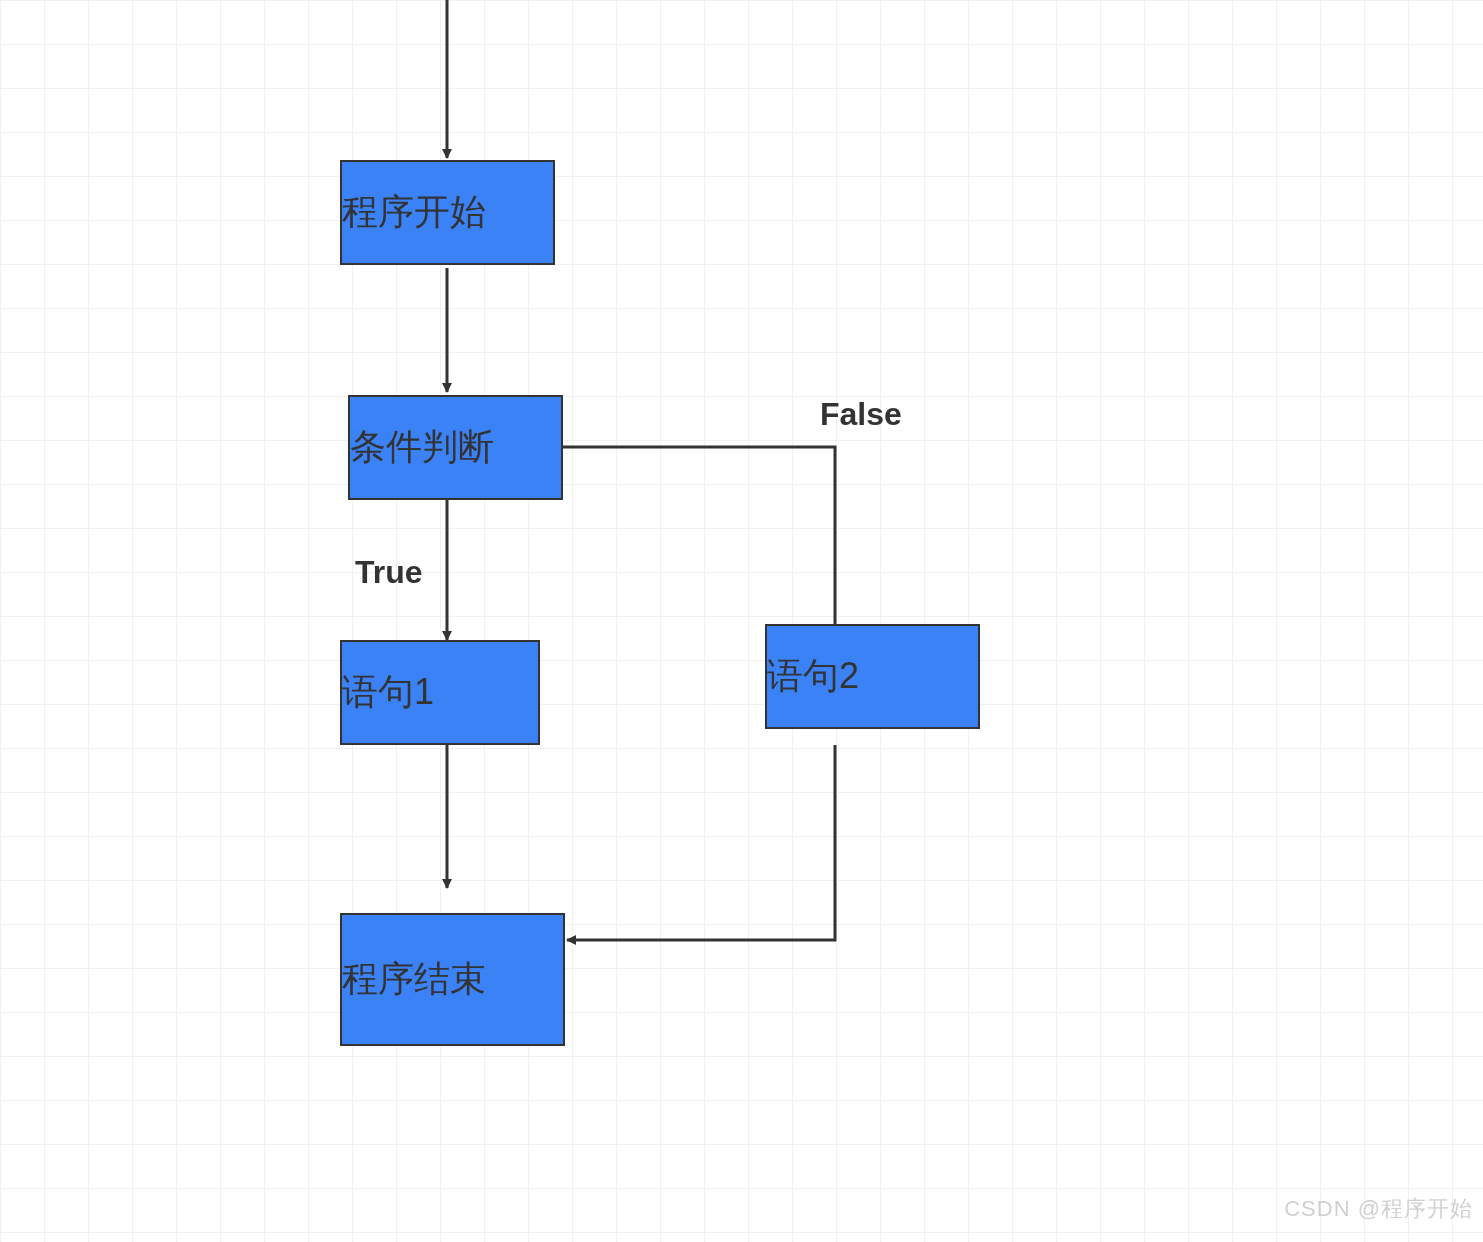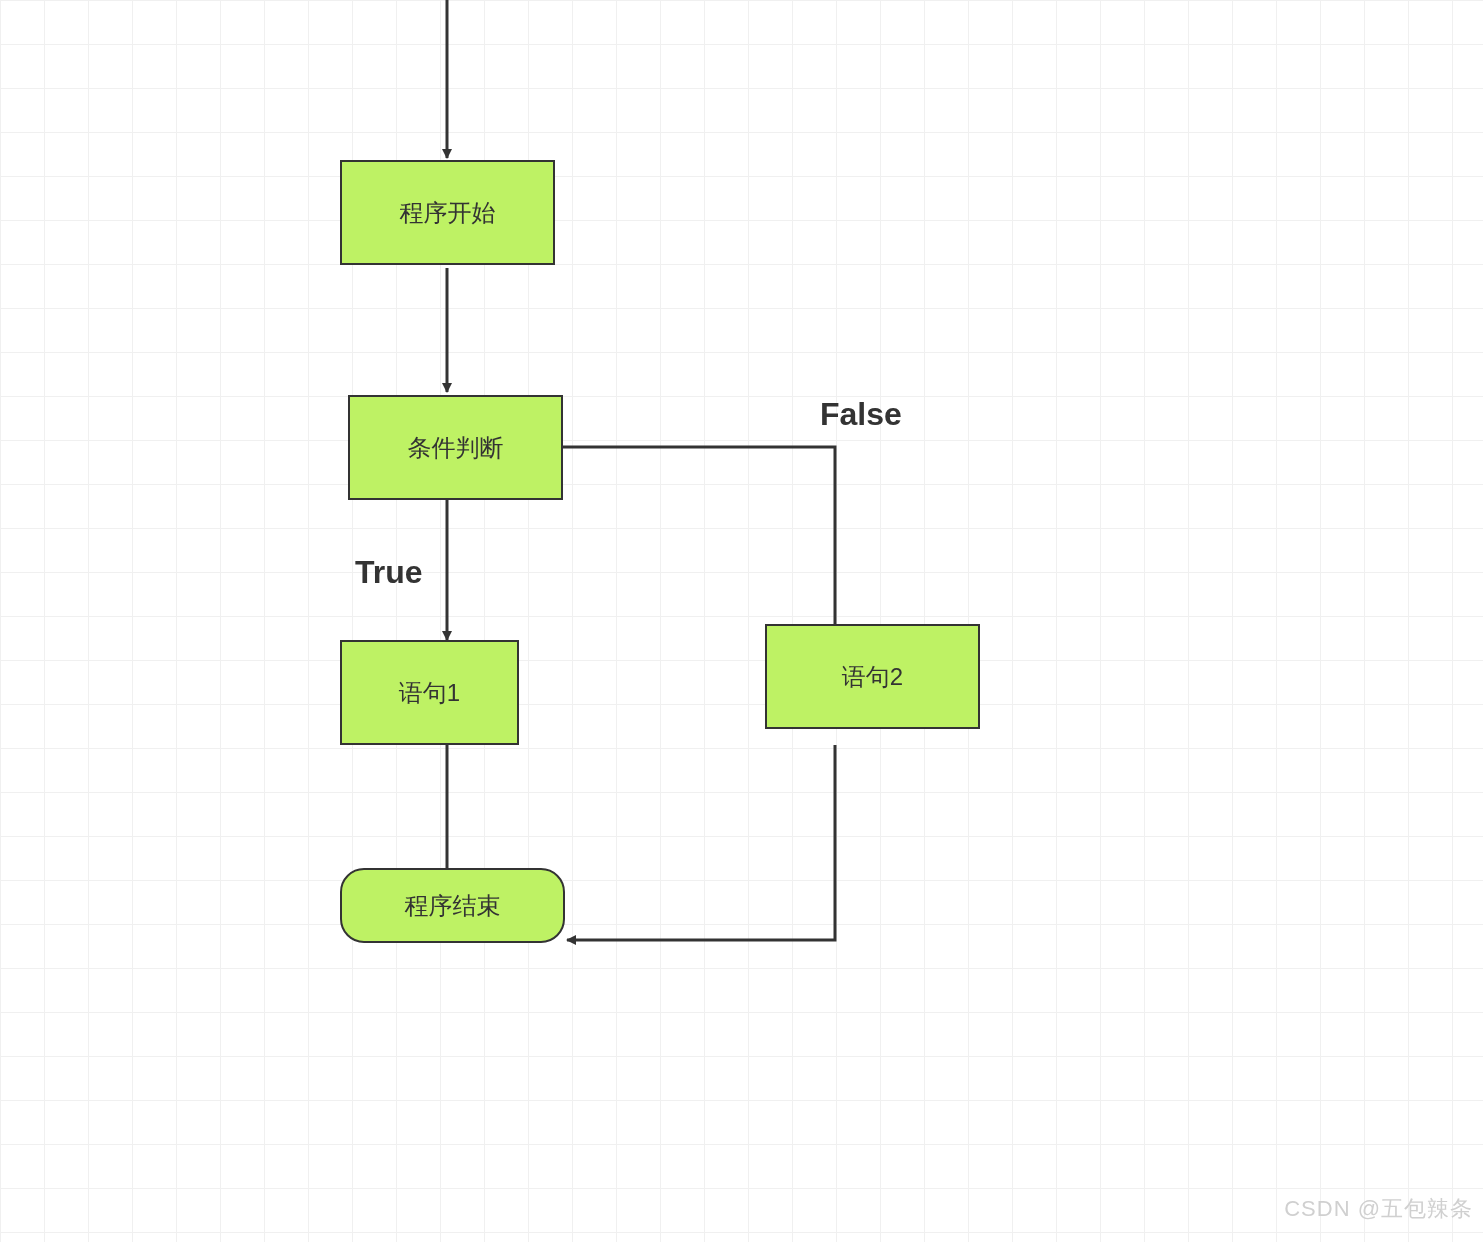--- a/index.html
+++ b/index.html
@@ -17,26 +17,25 @@
       linear-gradient(to right, #f0f0f0 1px, transparent 1px),
       linear-gradient(to bottom, #f0f0f0 1px, transparent 1px);
     background-size: 44px 44px;
   }
   svg {
     position: absolute;
     top: 0; left: 0;
   }
   .node-box {
     position: absolute;
-    background: #bef264;
+    background: #3b82f6;
     border: 2px solid #333333;
     display: flex;
     align-items: center;
-    justify-content: center;
-    font-size: 24px;
+    font-size: 36px;
     color: #333333;
     box-sizing: border-box;
   }
   .edge-label {
     position: absolute;
     font-size: 32px;
     font-weight: bold;
     color: #333333;
   }
   .watermark {
@@ -72,29 +71,29 @@
 </svg>
 
 <div class="node-box" style="left:340px; top:160px; width:215px; height:105px;">
   <span>程序开始</span>
 </div>
 
 <div class="node-box" style="left:340px; top:395px; width:215px; height:105px;margin-left:8px;">
   <span>条件判断</span>
 </div>
 
-<div class="node-box" style="left:340px; top:640px; width:179px; height:105px;">
+<div class="node-box" style="left:340px; top:640px; width:200px; height:105px;">
   <span>语句1</span>
 </div>
 
 <div class="node-box" style="left:727px; top:624px; width:215px; height:105px;margin-left:38px;">
   <span>语句2</span>
 </div>
 
-<div class="node-box" style="left:340px; top:868px; width:225px; height:75px;border-radius:24px;">
+<div class="node-box" style="left:340px; top:913px; width:225px; height:133px;">
   <span>程序结束</span>
 </div>
 
 <div class="edge-label" style="left:355px; top:554px;">True</div>
 
 <div class="edge-label" style="left:820px; top:396px;text-align:right;">False</div>
 
-<div class="watermark" style="right:10px; bottom:18px;">CSDN @五包辣条</div>
+<div class="watermark" style="right:10px; bottom:18px;">CSDN @程序开始</div>
 
 </body></html>

